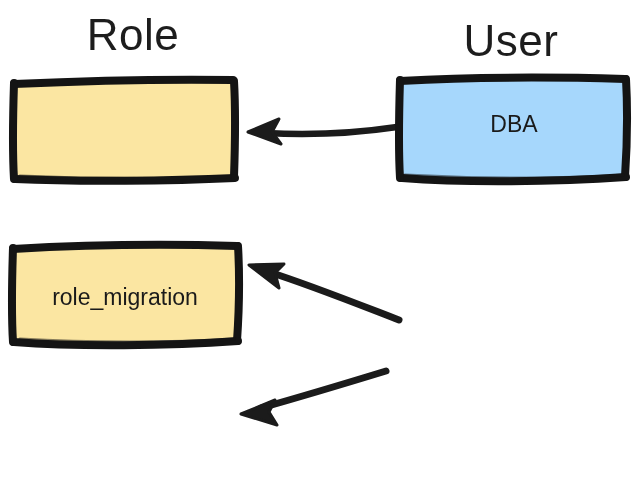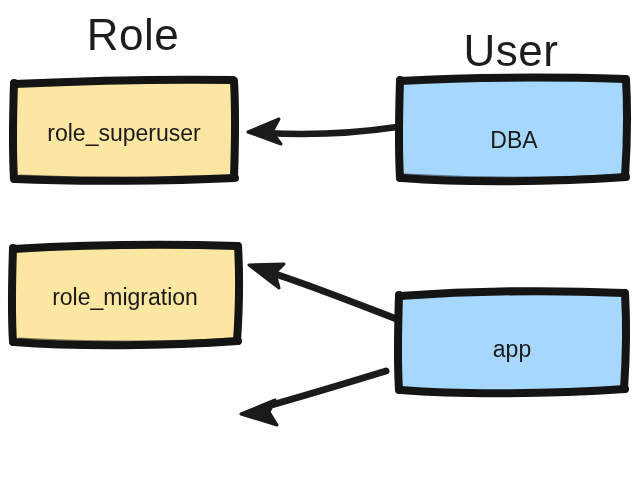--- a/index.html
+++ b/index.html
@@ -19,21 +19,21 @@
     position: absolute;
     font-size: 44px;
     color: #1d1d1d;
     font-weight: 400;
     text-align: center;
     letter-spacing: 0.5px;
     white-space: nowrap;
     transform: translateX(-50%);
   }
   #header-role  { left: 133px; top: 10px; }
-  #header-user  { left: 511px; top: 26px; }
+  #header-user  { left: 511px; top: 16px; }
 
   .node {
     position: absolute;
   }
   .node svg {
     position: absolute;
     left: 0;
     top: 0;
     overflow: visible;
   }
@@ -51,21 +51,21 @@
   #node-role-superuser { left: 10px;  top: 76px;  width: 228px; height: 108px; }
   #node-role-superuser .node-label { top: 44px; }
 
   #node-role-migration { left: 8px;   top: 228px; width: 234px; height: 106px; margin-top: 14px; }
   #node-role-migration .node-label { top: 42px; }
 
   #node-role-rw        { left: 4px;   top: 379px; width: 236px; height: 110px; }
   #node-role-rw .node-label { top: 54px; left: -6px; }
 
   #node-dba            { left: 395px; top: 75px;  width: 234px; height: 109px; }
-  #node-dba .node-label { top: 52px; left: 2px; }
+  #node-dba .node-label { top: 36px; left: 2px; }
 
   #node-app            { left: 393px; top: 288px; width: 236px; height: 108px; }
   #node-app .node-label { top: 48px; left: 1px; }
 
   #edges {
     position: absolute;
     left: 0;
     top: 0;
     width: 632px;
     height: 494px;
@@ -101,21 +101,20 @@
 
   <div class="node" id="node-role-superuser">
     <svg width="228" height="108" viewBox="0 0 228 108">
       <path d="M5,9 L222,4 L225,100 L7,104 Z" fill="#FBE6A2"></path>
       <path d="M4,8 C70,5 150,3 223,4" fill="none" stroke="#141414" stroke-width="8" stroke-linecap="round"></path>
       <path d="M224,5 C226,40 225,72 224,101" fill="none" stroke="#141414" stroke-width="8" stroke-linecap="round"></path>
       <path d="M225,102 C160,105 70,106 5,103" fill="none" stroke="#141414" stroke-width="8" stroke-linecap="round"></path>
       <path d="M4,103 C2,70 3,38 4,7" fill="none" stroke="#141414" stroke-width="8" stroke-linecap="round"></path>
       <path d="M10,100 C80,103 160,103 220,101" fill="none" stroke="#141414" stroke-width="3" stroke-linecap="round" opacity="0.55"></path>
     </svg>
-    <div class="node-label">role_superuser</div>
   </div>
 
   <div class="node" id="node-role-migration">
     <svg width="234" height="106" viewBox="0 0 234 106">
       <path d="M6,7 L228,4 L230,97 L8,102 Z" fill="#FBE6A2"></path>
       <path d="M5,7 C75,3 160,2 229,4" fill="none" stroke="#141414" stroke-width="8" stroke-linecap="round"></path>
       <path d="M230,4 C232,38 231,70 229,99" fill="none" stroke="#141414" stroke-width="8" stroke-linecap="round"></path>
       <path d="M230,99 C160,104 70,105 6,100" fill="none" stroke="#141414" stroke-width="8" stroke-linecap="round"></path>
       <path d="M5,100 C3,68 4,36 5,6" fill="none" stroke="#141414" stroke-width="8" stroke-linecap="round"></path>
       <path d="M12,97 C80,101 165,101 226,97" fill="none" stroke="#141414" stroke-width="3" stroke-linecap="round" opacity="0.5"></path>
@@ -129,24 +128,14 @@
       <path d="M6,7 L229,4 L231,101 L8,105 Z" fill="#A6D7FC"></path>
       <path d="M5,6 C78,2 160,2 230,4" fill="none" stroke="#141414" stroke-width="8" stroke-linecap="round"></path>
       <path d="M231,4 C233,40 232,72 230,102" fill="none" stroke="#141414" stroke-width="8" stroke-linecap="round"></path>
       <path d="M231,102 C160,107 70,108 7,103" fill="none" stroke="#141414" stroke-width="8" stroke-linecap="round"></path>
       <path d="M5,103 C3,70 4,38 5,5" fill="none" stroke="#141414" stroke-width="8" stroke-linecap="round"></path>
       <path d="M10,100 C85,104 170,104 228,100" fill="none" stroke="#141414" stroke-width="3" stroke-linecap="round" opacity="0.5"></path>
     </svg>
     <div class="node-label">DBA</div>
   </div>
 
-  <div class="node" id="node-app">
-    <svg width="236" height="108" viewBox="0 0 236 108">
-      <path d="M7,8 L231,4 L232,100 L9,104 Z" fill="#A6D7FC"></path>
-      <path d="M6,8 C78,3 162,2 231,5" fill="none" stroke="#141414" stroke-width="8" stroke-linecap="round"></path>
-      <path d="M232,5 C234,40 233,72 231,101" fill="none" stroke="#141414" stroke-width="8" stroke-linecap="round"></path>
-      <path d="M232,101 C160,106 70,107 8,102" fill="none" stroke="#141414" stroke-width="8" stroke-linecap="round"></path>
-      <path d="M6,102 C4,70 5,38 6,7" fill="none" stroke="#141414" stroke-width="8" stroke-linecap="round"></path>
-    </svg>
-    <div class="node-label">app</div>
-  </div>
 
 </div>
 
 </body></html>

